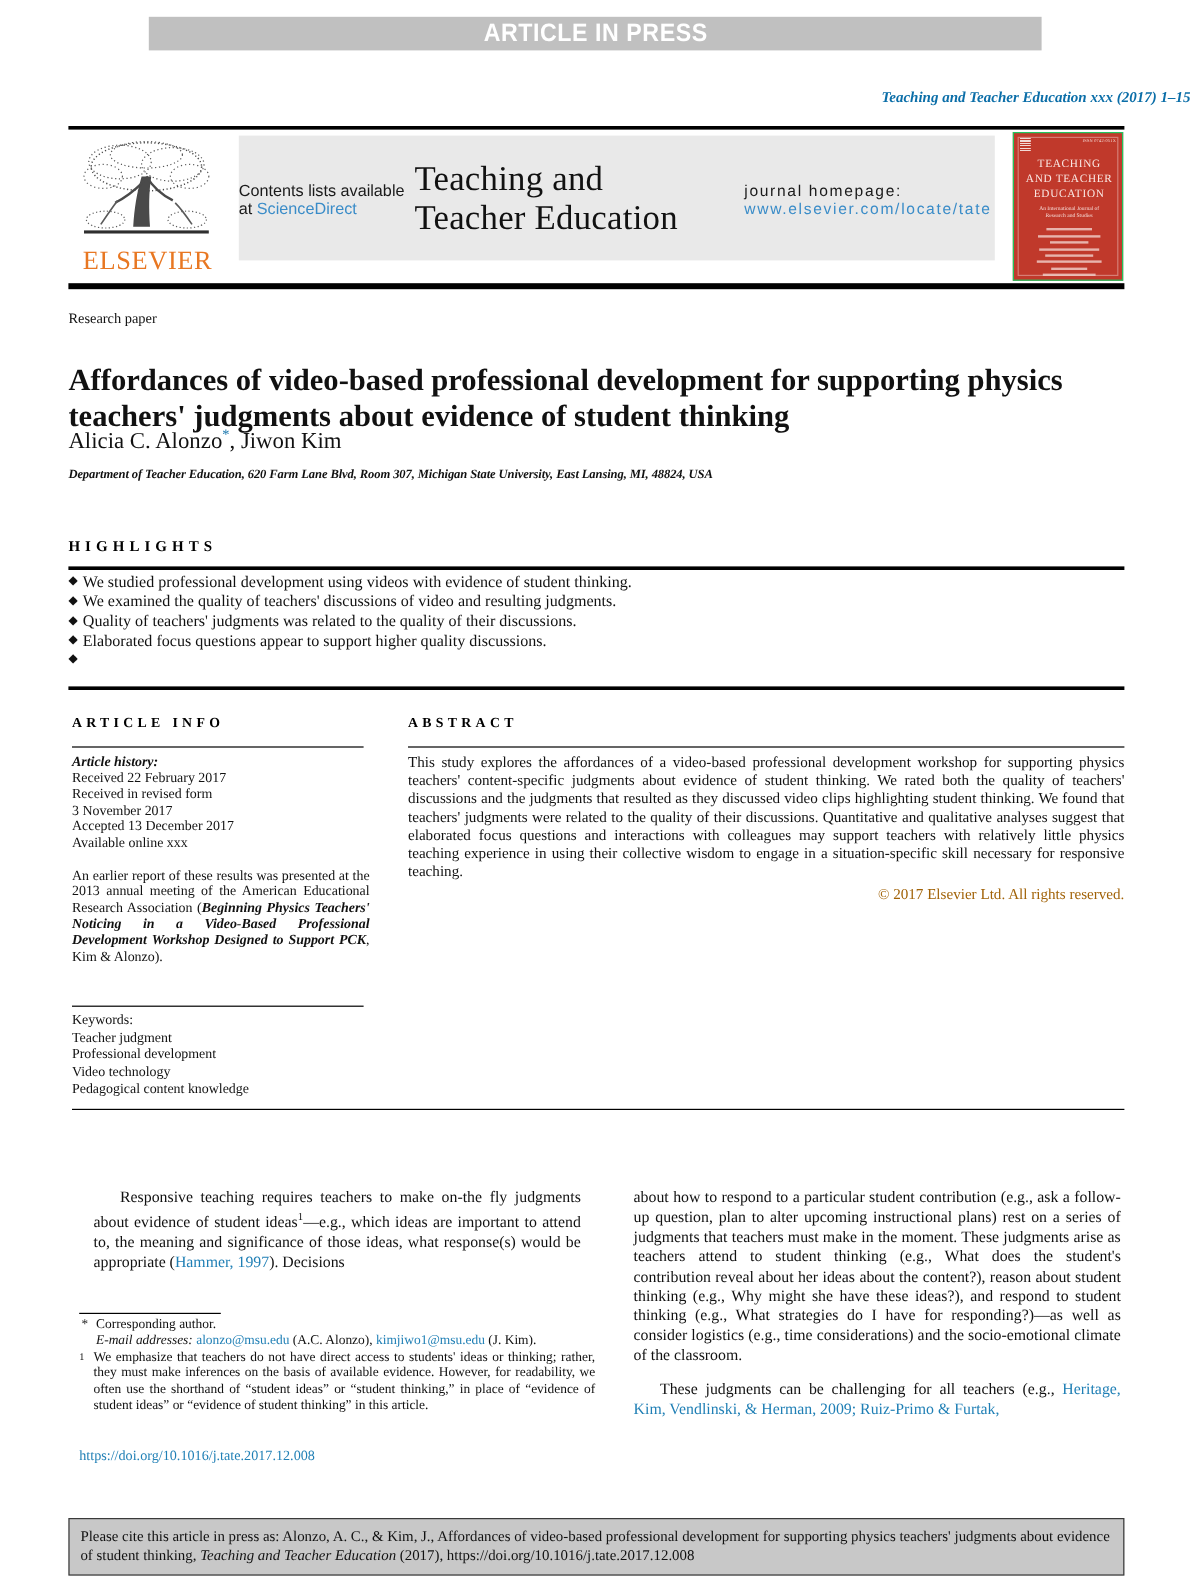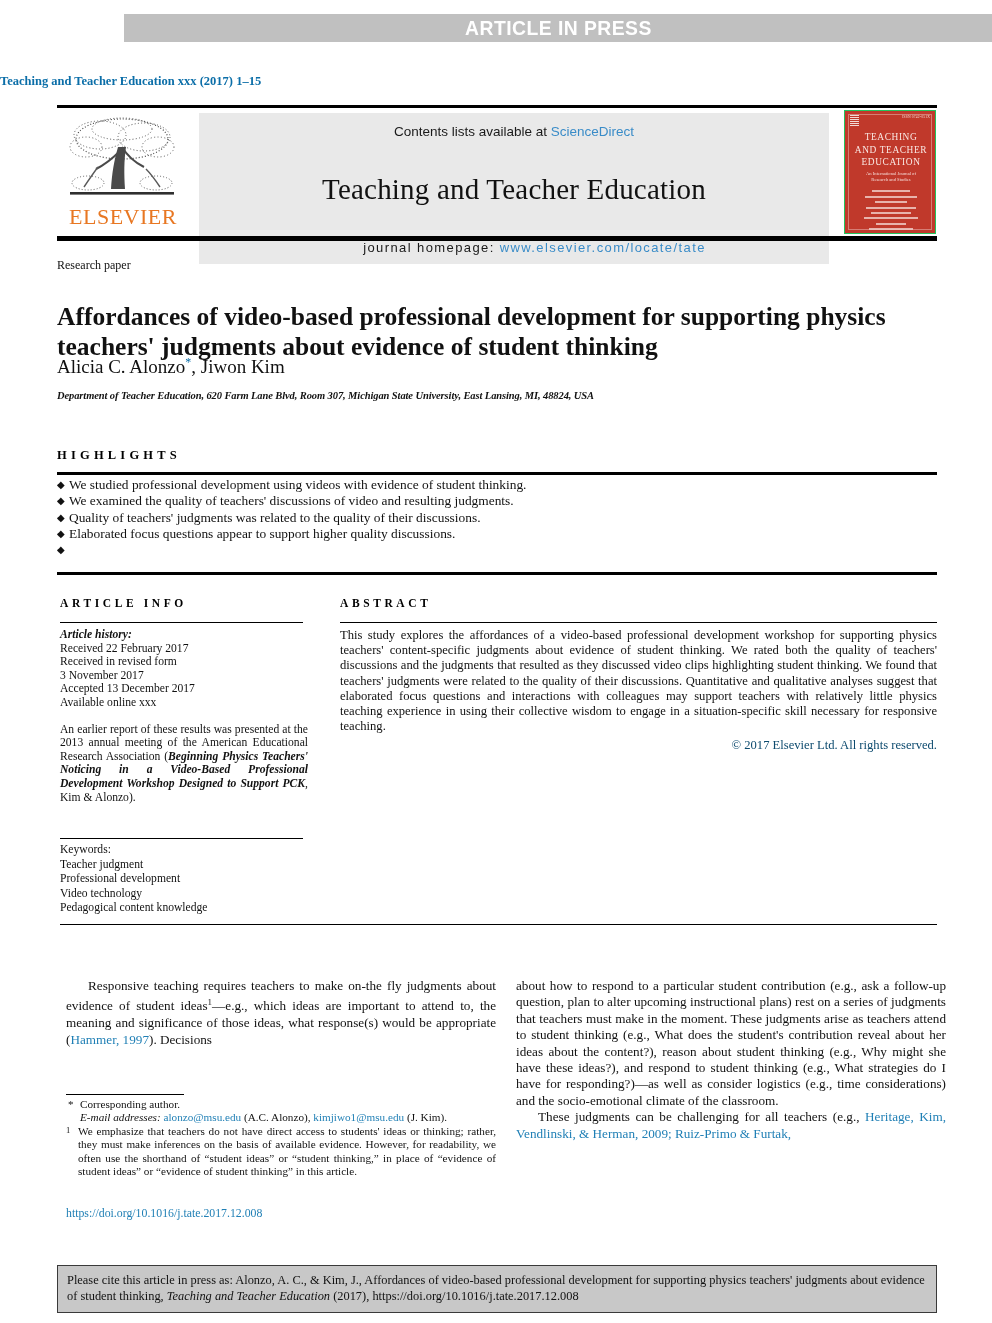--- a/index.html
+++ b/index.html
@@ -14,21 +14,21 @@
     font-family: "Liberation Serif", "DejaVu Serif", serif;
     color: #000000;
     overflow: hidden;
   }
 
   
   .press-banner {
     position: absolute;
     left: 124px;
     top: 14px;
-    width: 868px;
+    width: 744px;
     height: 28px;
     background: #c0c0c0;
     display: flex;
     align-items: center;
     justify-content: center;
   }
   .press-banner-label {
     font-family: "Liberation Sans", sans-serif;
     font-weight: bold;
     font-size: 21px;
@@ -36,24 +36,25 @@
     color: #ffffff;
     transform: scaleX(0.92);
   }
 
   
   .running-head {
     position: absolute;
     left: 0;
     top: 74px;
     width: 992px;
-    text-align: left;
+    text-align: right;
     font-size: 12.5px;
     font-weight: bold;
     color: #0b6ea8;
+    font-style: italic;
   }
 
   
   .masthead {
     position: absolute;
     left: 57px;
     top: 105px;
     width: 880px;
     height: 135px;
   }
@@ -94,24 +95,24 @@
     text-align: center;
     width: 122px;
     line-height: 24px;
   }
 
   .journal-band {
     position: absolute;
     left: 142px;
     top: 8px;
     width: 630px;
-    height: 151px;
+    height: 104px;
     background: #e9e9e9;
     display: flex;
-    flex-direction: column;
+    flex-direction: row;
     align-items: center;
     justify-content: space-between;
     padding: 11px 0 9px 0;
     box-sizing: border-box;
   }
   .contents-line {
     font-family: "Liberation Sans", sans-serif;
     font-size: 13.5px;
     color: #1a1a1a;
   }
@@ -371,21 +372,21 @@
     text-align: justify;
     color: #111;
   }
   .abstract-copy {
     position: absolute;
     left: 340px;
     top: 738px;
     width: 597px;
     text-align: right;
     font-size: 12.6px;
-    color: #0c4a6e;
+    color: #a16207;
   }
 
   
   .col-left {
     position: absolute;
     left: 66px;
     top: 978px;
     width: 430px;
     font-size: 13.2px;
     line-height: 16.4px;
@@ -395,21 +396,21 @@
   .col-right {
     position: absolute;
     left: 516px;
     top: 978px;
     width: 430px;
     font-size: 13.2px;
     line-height: 16.4px;
     text-align: justify;
     color: #111;
   }
-  .col-left p, .col-right p { margin: 0; }
+  .col-left p, .col-right p { margin: 12px; }
   .indent { text-indent: 22px; }
   .cite { color: #1f7fb5; }
   .sup { font-size: 9px; vertical-align: super; }
 
   
   .fn-rule {
     position: absolute;
     left: 66px;
     top: 1094px;
     width: 118px;

